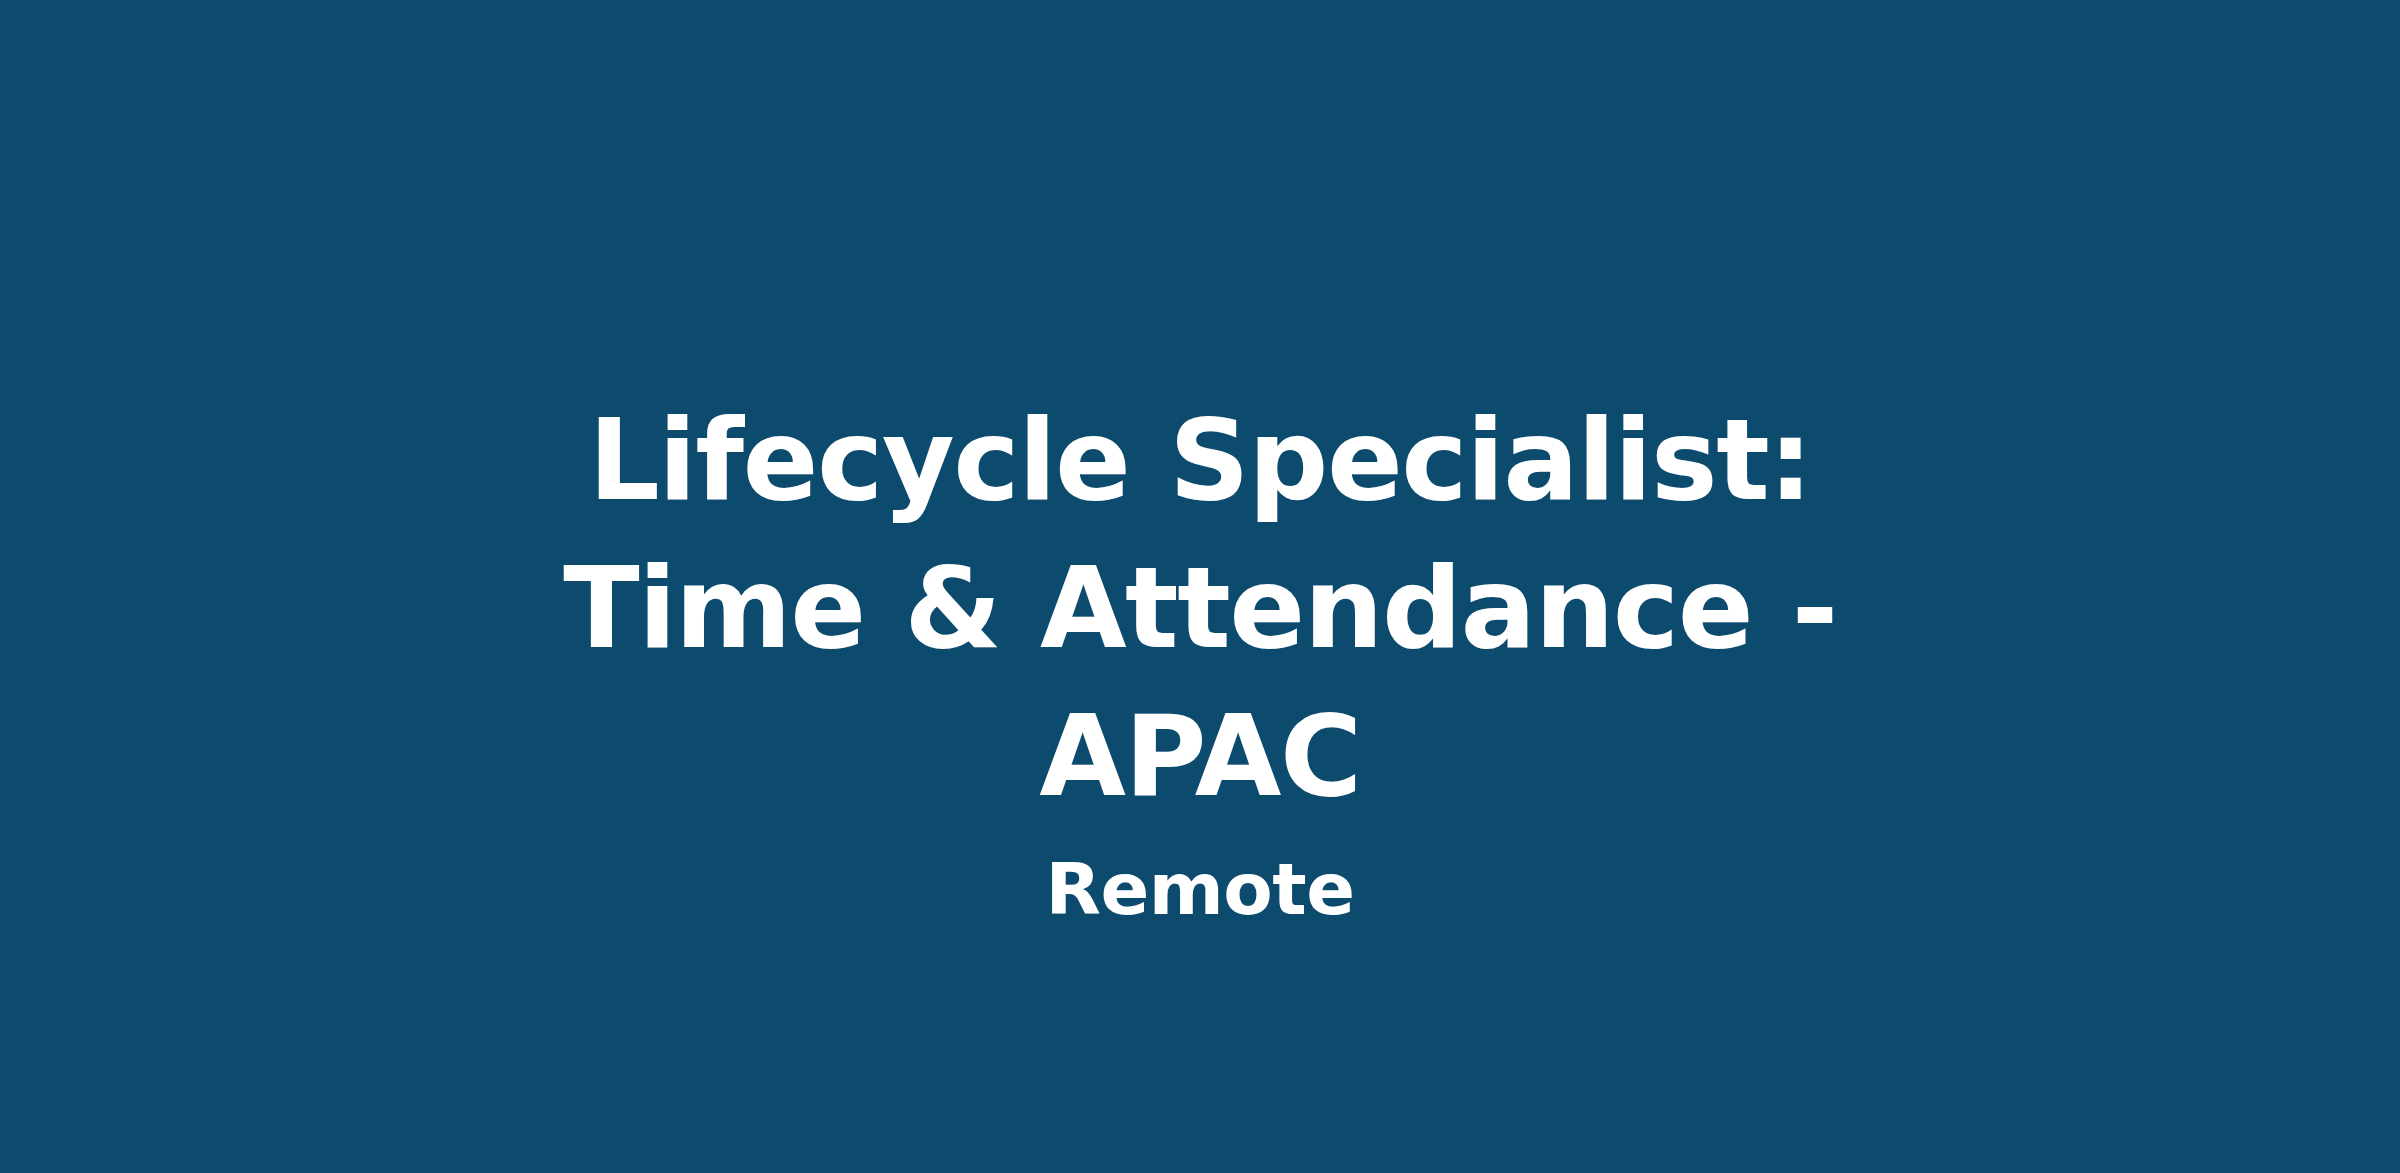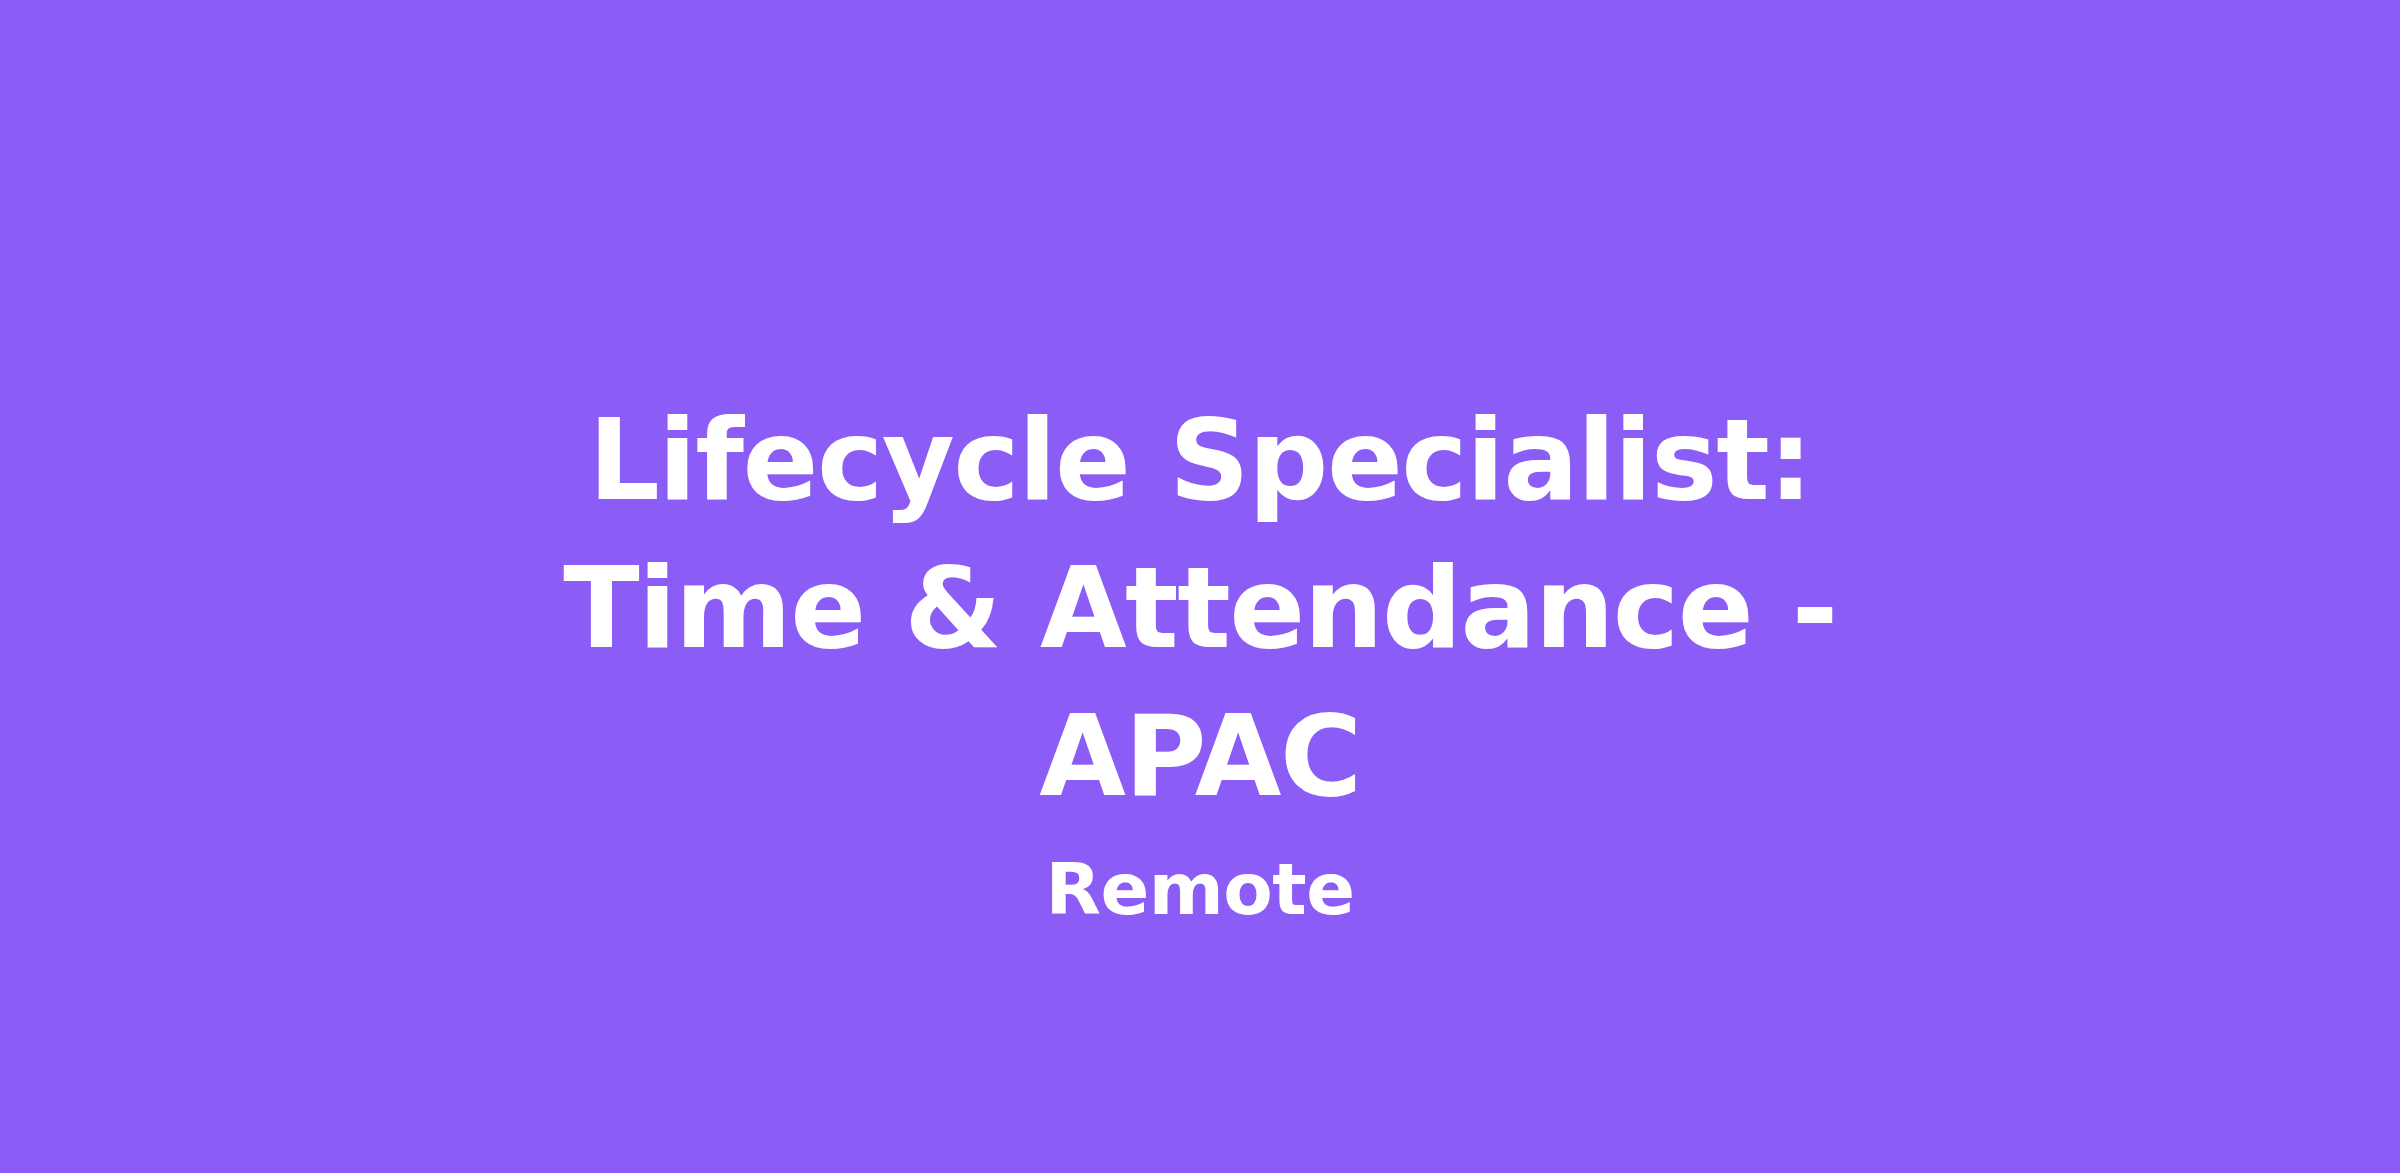--- a/index.html
+++ b/index.html
@@ -11,21 +11,21 @@
   body {
     width: 2400px;
     height: 1173px;
     overflow: hidden;
     font-family: "DejaVu Sans", "Liberation Sans", sans-serif;
   }
 
   .hero-banner {
     width: 2400px;
     height: 1173px;
-    background-color: #8b5cf6;
+    background-color: #0c4a6e;
     display: flex;
     flex-direction: column;
     align-items: center;
     justify-content: flex-start;
     box-sizing: border-box;
     position: relative;
   }
 
   .hero-content {
     width: 1560px;

